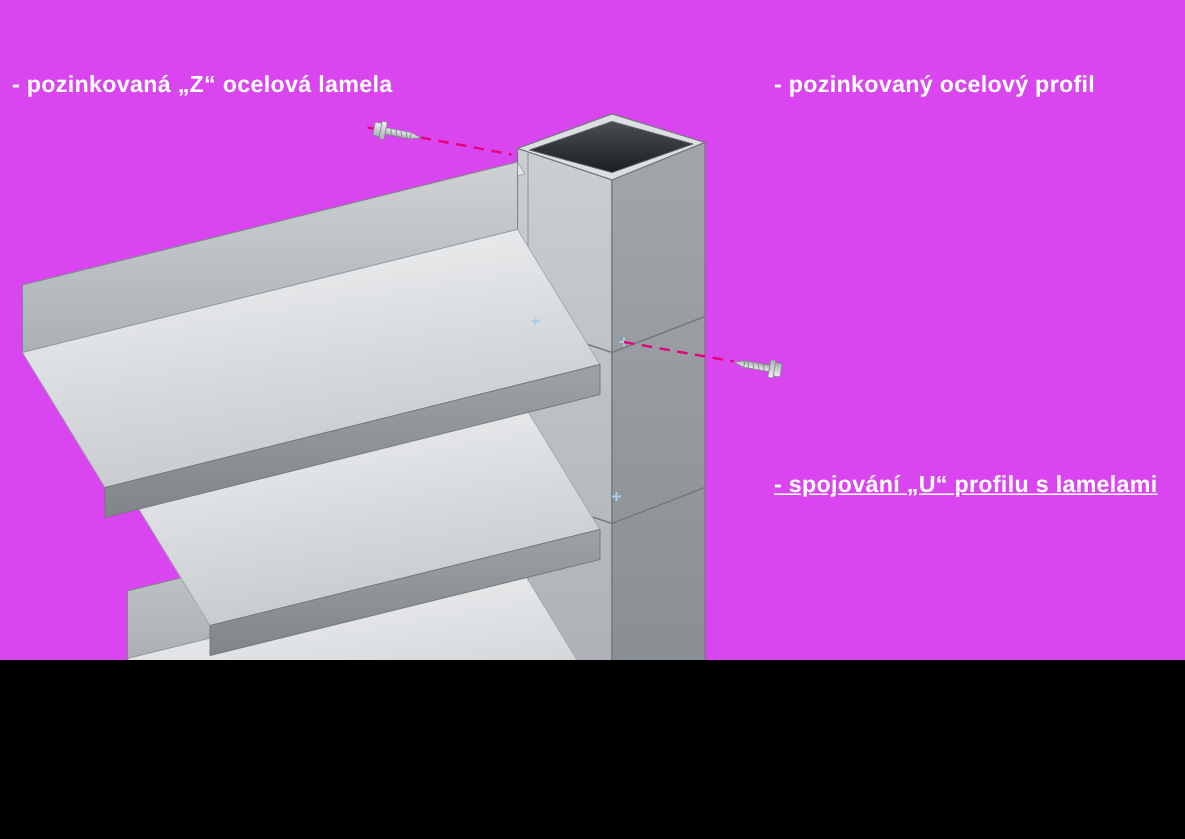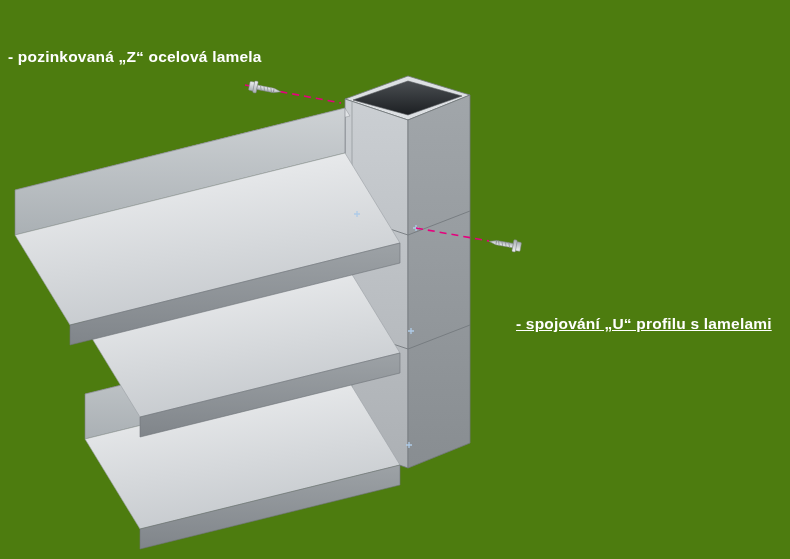--- a/index.html
+++ b/index.html
@@ -1,16 +1,16 @@
 <!DOCTYPE html>
 <html><head>
 <meta charset="utf-8">
 <style>
   html,body{margin:0;padding:0;background:#000;}
-  #stage{position:relative;width:790px;height:559px;background:#4d7c0f;overflow:hidden;
+  #stage{position:relative;width:790px;height:440px;background:#d946ef;overflow:hidden;
          font-family:"Liberation Sans",sans-serif;}
   #stage svg{position:absolute;left:0;top:0;}
   .label{position:absolute;color:#fff;font-size:15.5px;font-weight:700;
          letter-spacing:0.2px;white-space:nowrap;}
   #lbl-z{left:8px;top:48px;}
   #lbl-profile{left:516px;top:48px;}
   #lbl-joint{left:516px;top:315px;text-decoration:underline;}
   #lbl-uprofile{left:516px;top:527px;}
 </style>
 </head>
@@ -107,15 +107,16 @@
     <g transform="translate(504,244) rotate(190)">
       <rect x="-17" y="-4.5" width="5" height="9" rx="1" fill="url(#gScrew)" stroke="#7d8287" stroke-width="0.5"></rect>
       <rect x="-12.5" y="-6" width="3.5" height="12" rx="1" fill="url(#gScrew)" stroke="#7d8287" stroke-width="0.5"></rect>
       <rect x="-9" y="-2.2" width="17" height="4.4" fill="url(#gScrew)" stroke="#7d8287" stroke-width="0.5"></rect>
       <path d="M-6,-2.2 L-4.5,2.2 M-2.5,-2.2 L-1,2.2 M1,-2.2 L2.5,2.2 M4.5,-2.2 L6,2.2" stroke="#888d91" stroke-width="0.7" fill="none"></path>
       <polygon points="8,-2.2 15,0 8,2.2" fill="url(#gScrew)" stroke="#7d8287" stroke-width="0.5"></polygon>
     </g>
   </svg>
 
   <div class="label" id="lbl-z">- pozinkovaná „Z“ ocelová lamela</div>
+  <div class="label" id="lbl-profile">- pozinkovaný ocelový profil</div>
   <div class="label" id="lbl-joint">- spojování „U“ profilu s lamelami</div>
 
 </div>
 
 </body></html>

